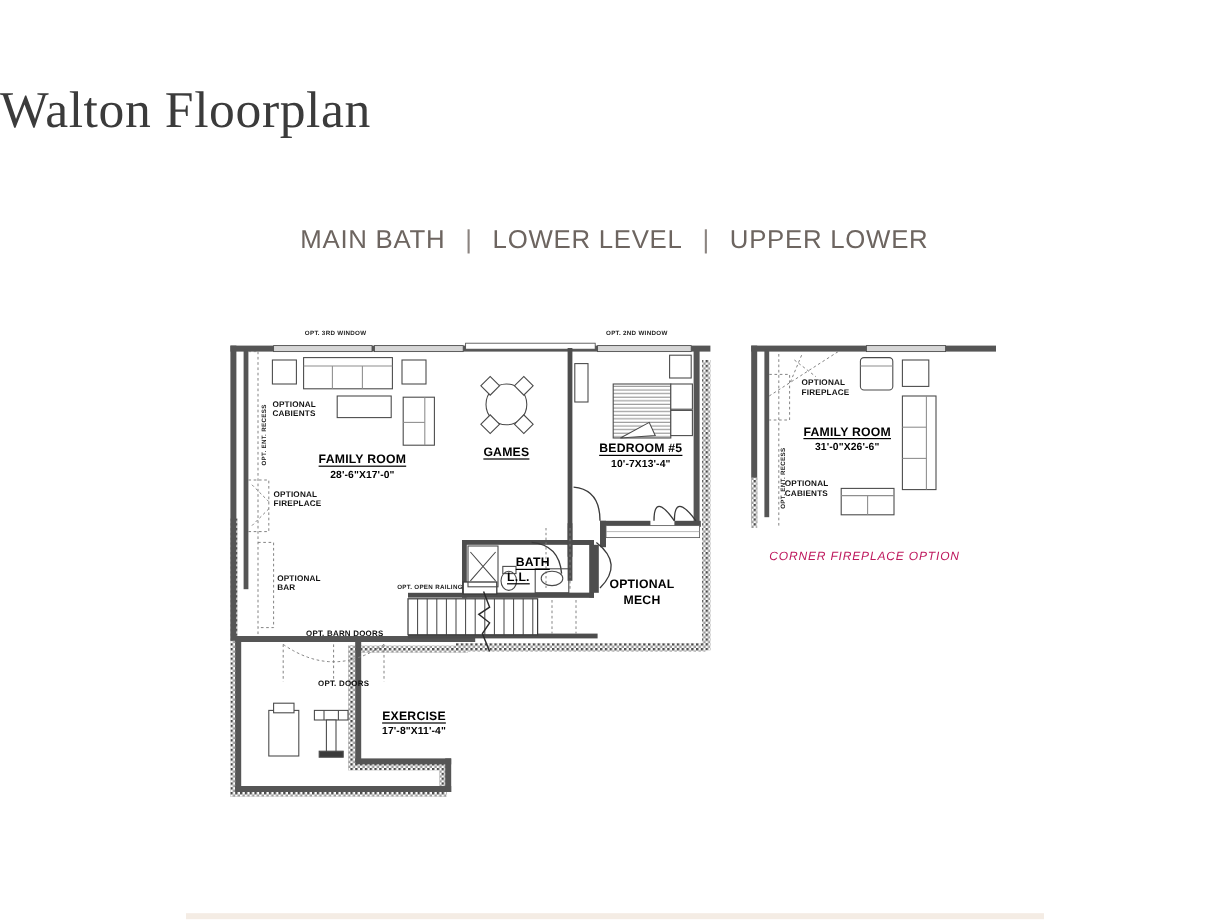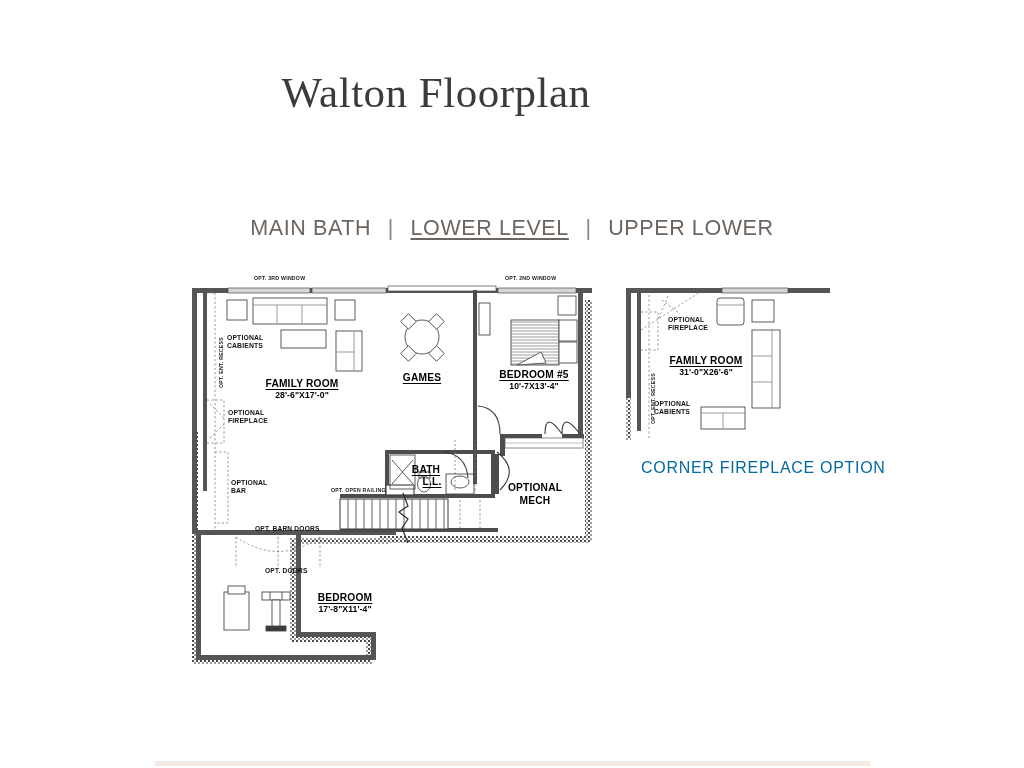--- a/index.html
+++ b/index.html
@@ -9,38 +9,37 @@
     background:#ffffff;
     font-family:"Liberation Sans", sans-serif;
     overflow:hidden;
     position:relative;
   }
   #page{position:absolute;inset:0;}
 
   
   .title{
     position:absolute;left:0;top:68px;width:872px;
-    text-align:center;
     font-family:"Liberation Serif", serif;
     font-size:43px;
     font-weight:400;
     letter-spacing:0.5px;
     color:#3b3b3b;
     white-space:nowrap;
   }
   .levelnav{
     position:absolute;left:0;top:188px;width:1024px;
     text-align:center;
     font-size:21.5px;
     letter-spacing:0.6px;
     color:#6d6560;
     white-space:nowrap;
   }
   .levelnav .lv{display:inline-block;padding:0 1px;}
-  .levelnav .lv.active{text-decoration:underline;text-underline-offset:3px;margin-top:28px;}
+  .levelnav .lv.active{text-underline-offset:3px;}
   .levelnav .sep{display:inline-block;padding:0 9px;color:#8b8480;}
 
   
   #plan{position:absolute;left:0;top:0;width:1024px;height:768px;}
 
   
   .footband{
     position:absolute;left:155px;top:761px;width:715px;height:5px;
     background:#f4ece4;
   }
@@ -59,22 +58,23 @@
   .lbl.roomsub{font-size:8.6px;font-weight:700;letter-spacing:0.1px;text-align:center;color:#000;}
   .lbl.under{text-decoration:underline;text-underline-offset:1.5px;}
   .lbl.vert{transform:rotate(-90deg);transform-origin:left top;}
   .optcap{
     position:absolute;
     font-size:6.8px;font-weight:700;letter-spacing:0.15px;color:#111;
     line-height:1.25;white-space:pre-line;
   }
   .caption{
     position:absolute;
-    font-size:16px;letter-spacing:0.7px;color:#0369a1;
+    font-size:10px;letter-spacing:0.7px;color:#be185d;
     white-space:nowrap;
+    font-style:italic;
   }
 </style>
 </head>
 <body>
 
 <div id="page">
 
   <div class="title">Walton Floorplan</div>
 
   <div class="levelnav">
@@ -358,32 +358,32 @@
 
   <div class="lbl room under" style="left:246px;top:378px;width:112px;">FAMILY ROOM</div>
   <div class="lbl roomsub" style="left:246px;top:391px;width:112px;">28'-6"X17'-0"</div>
 
   <div class="lbl room under" style="left:386px;top:372px;width:72px;">GAMES</div>
 
   <div class="lbl room under" style="left:483px;top:369px;width:102px;text-align:center;">BEDROOM #5</div>
   <div class="lbl roomsub" style="left:483px;top:382px;width:102px;">10'-7X13'-4"</div>
 
   <div class="lbl room under" style="left:412px;top:476px;width:40px;">L.L.</div>
-  <div class="lbl room under" style="left:406px;top:464px;width:40px;">BATH</div>
+  <div class="lbl room under" style="left:424px;top:464px;width:40px;">BATH</div>
 
   <div class="lbl room" style="left:500px;top:482px;width:70px;">OPTIONAL</div>
   <div class="lbl room" style="left:500px;top:495px;width:70px;text-align:center;">MECH</div>
 
   <div class="lbl micro" style="left:331px;top:488px;">OPT. OPEN RAILING</div>
 
   <div class="lbl small" style="left:255px;top:525px;">OPT. BARN DOORS</div>
 
   <div class="lbl small" style="left:265px;top:567px;">OPT. DOORS</div>
 
-  <div class="lbl room under" style="left:302px;top:592px;width:86px;">BEDROOM</div>
+  <div class="lbl room under" style="left:302px;top:592px;width:86px;">EXERCISE</div>
   <div class="lbl roomsub" style="left:302px;top:605px;width:86px;">17'-8"X11'-4"</div>
 
   <div class="optcap" style="left:668px;top:316px;">OPTIONAL
 FIREPLACE</div>
 
   <div class="lbl room under" style="left:660px;top:355px;width:92px;">FAMILY ROOM</div>
   <div class="lbl roomsub" style="left:660px;top:368px;width:92px;">31'-0"X26'-6"</div>
 
   <div class="optcap" style="left:654px;top:400px;">OPTIONAL
 CABIENTS</div>

